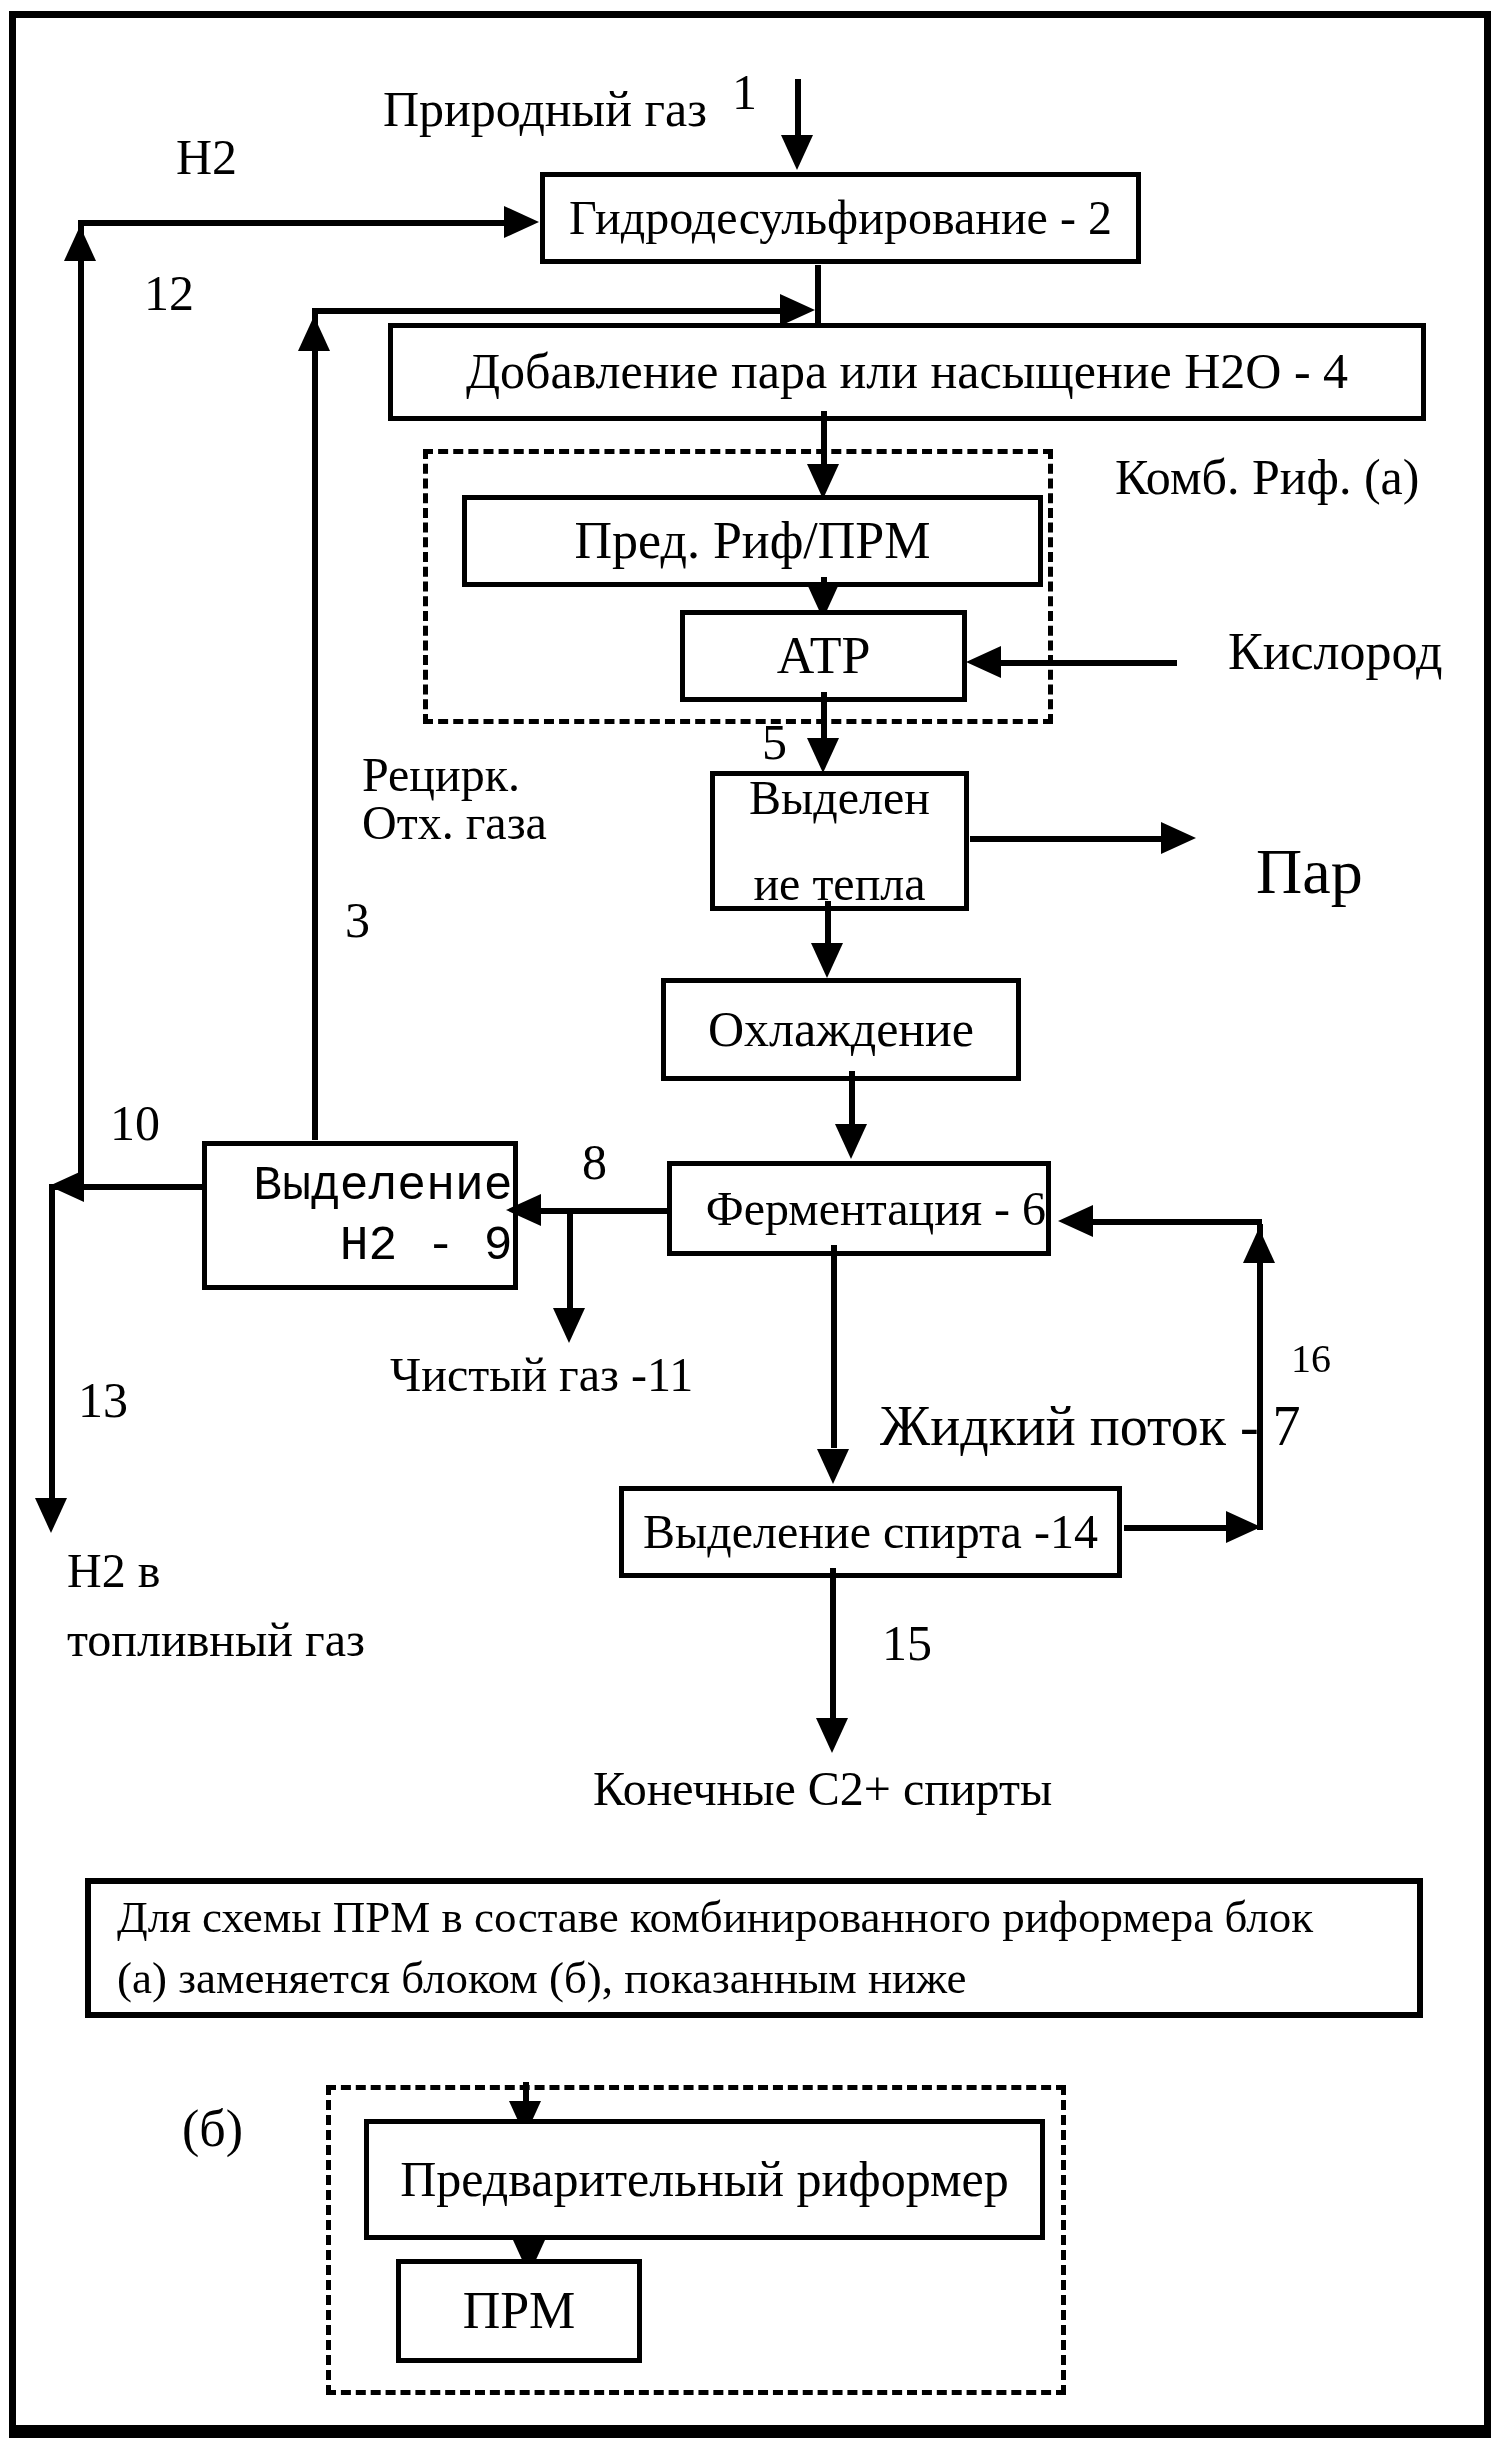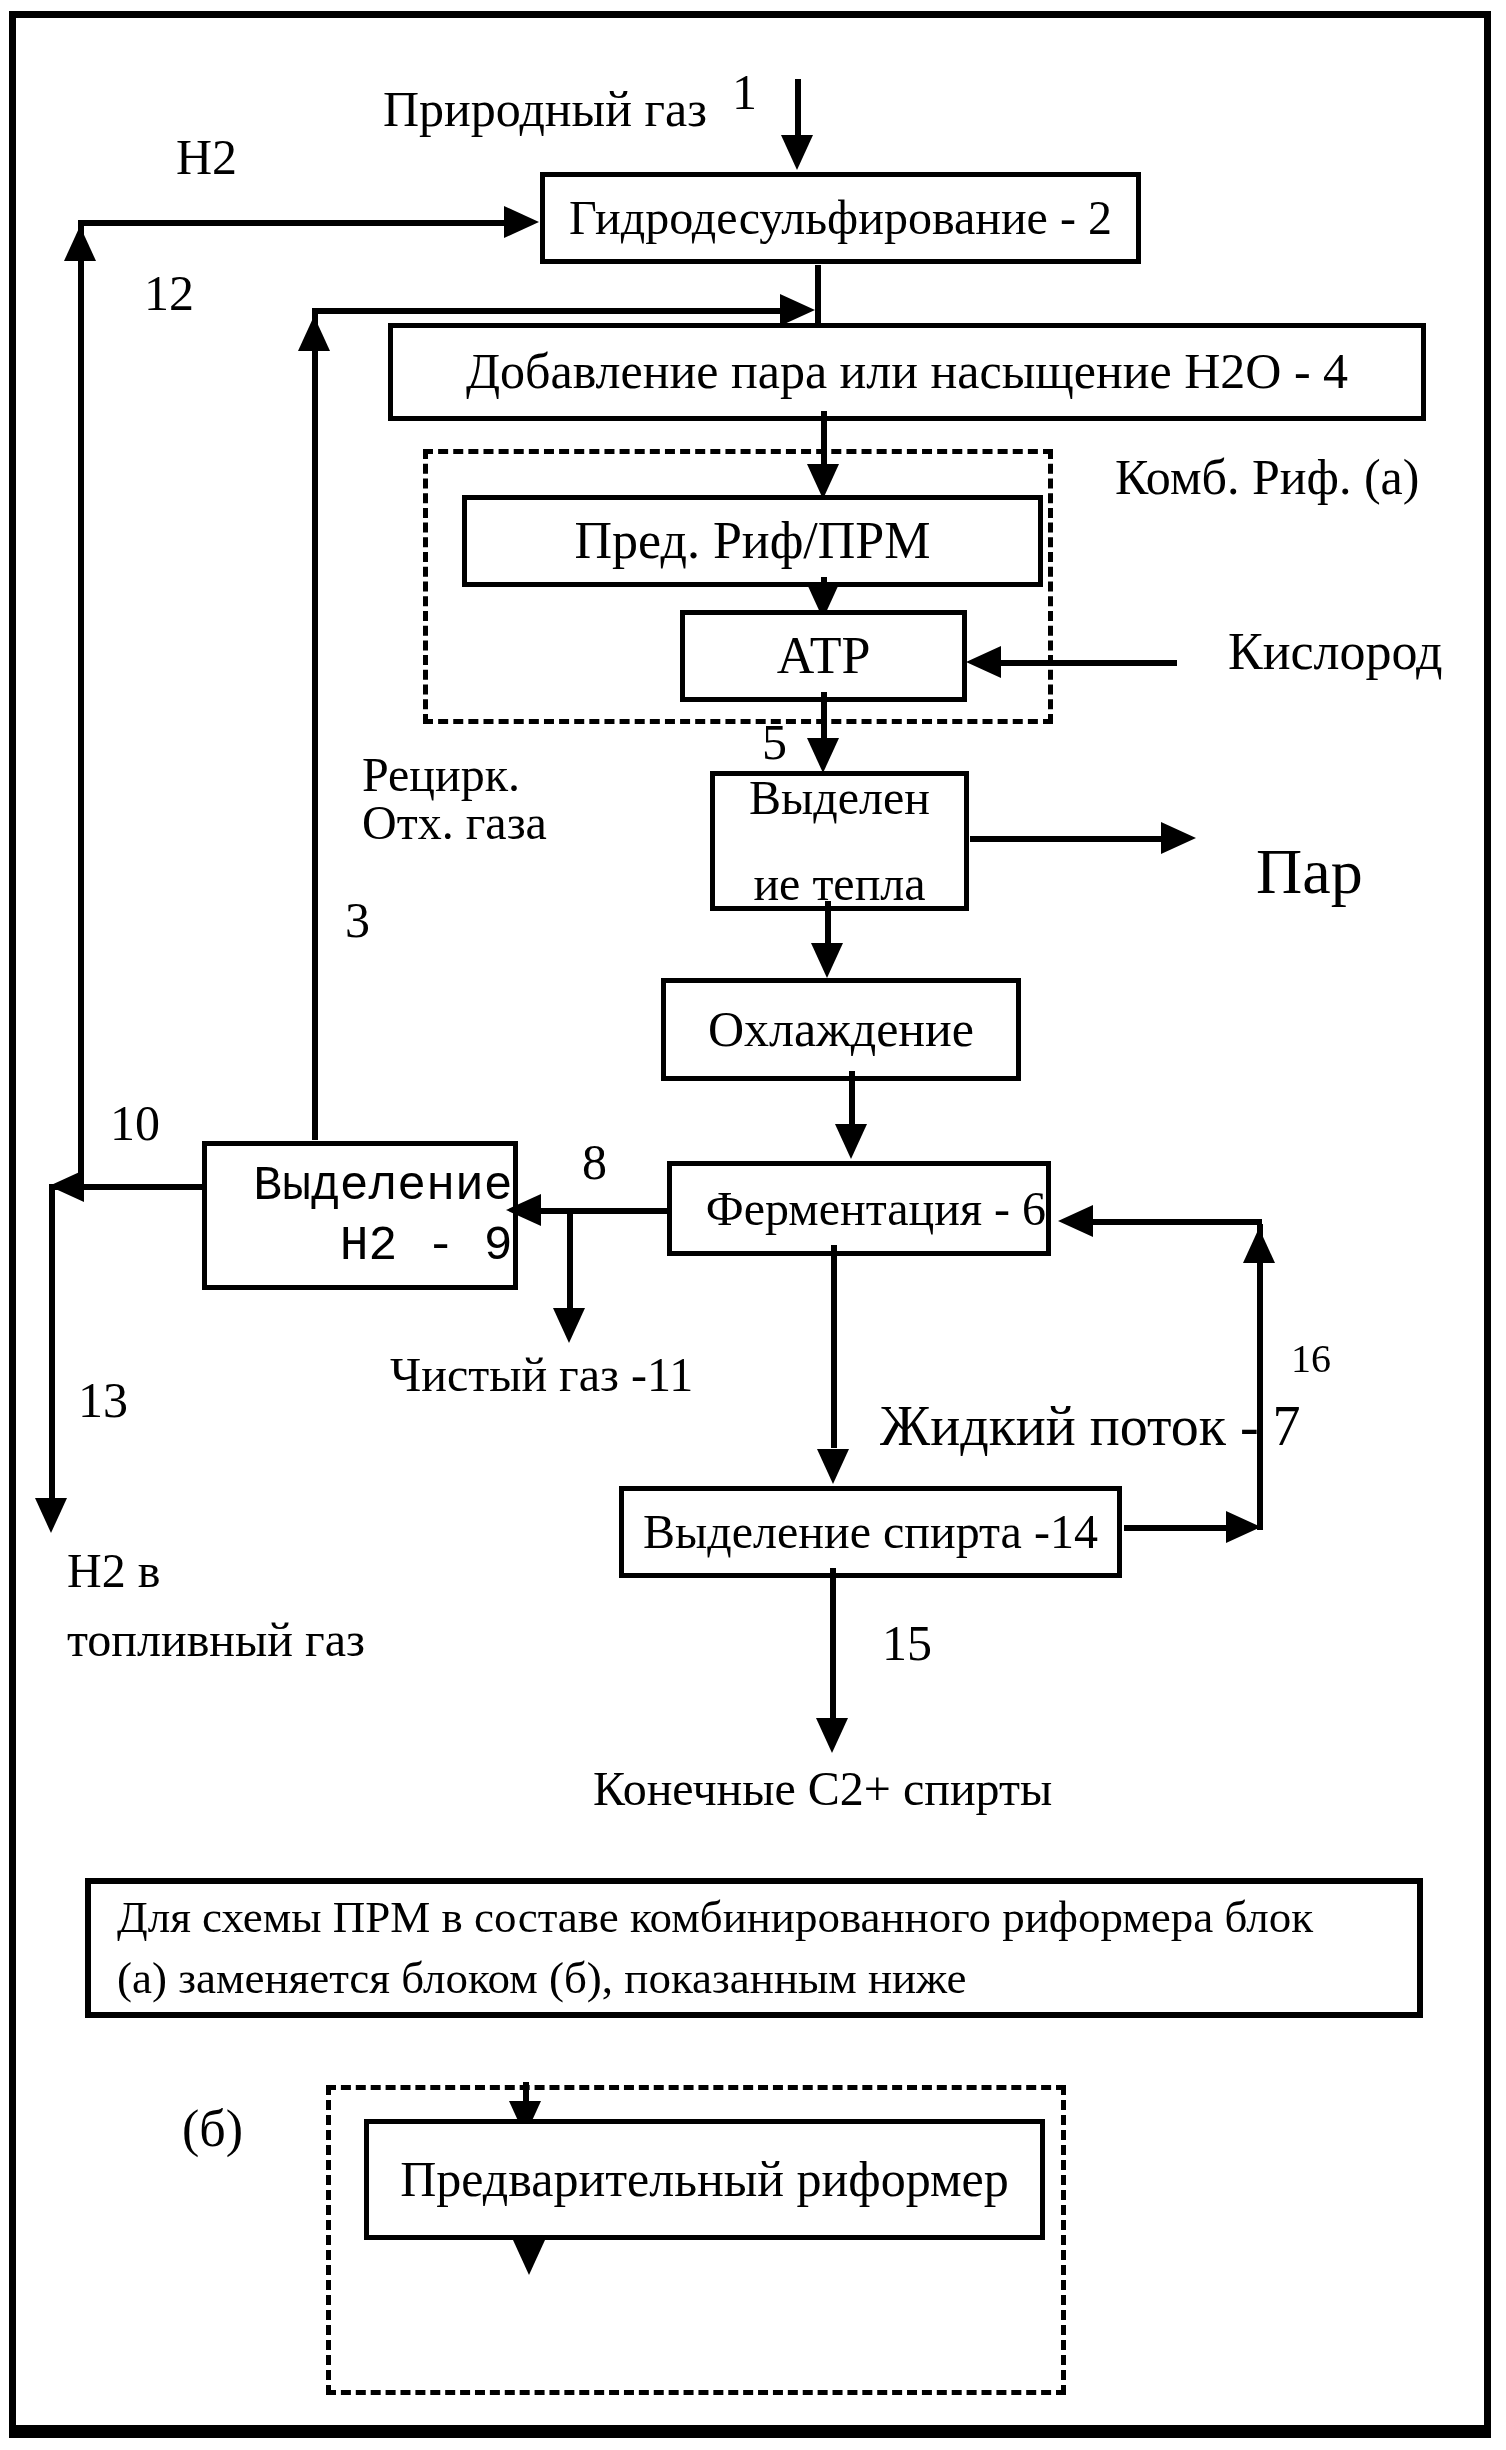--- a/index.html
+++ b/index.html
@@ -164,14 +164,17 @@
   <div class="vl" style="left:523px;top:2082px;height:26px;"></div>
   <div class="ah down" style="left:509px;top:2101px;"></div>
 
   <div class="pbox" style="left:364px;top:2119px;width:671px;height:111px;font-size:50px;">
     <span>Предварительный риформер</span>
   </div>
 
   <div class="vl" style="left:527px;top:2236px;height:13px;"></div>
   <div class="ah down" style="left:513px;top:2240px;"></div>
 
+  <div class="pbox" style="left:396px;top:2259px;width:236px;height:94px;font-size:52px;">
+    <span>ПРМ</span>
+  </div>
 </div>
 
 
 </body></html>

